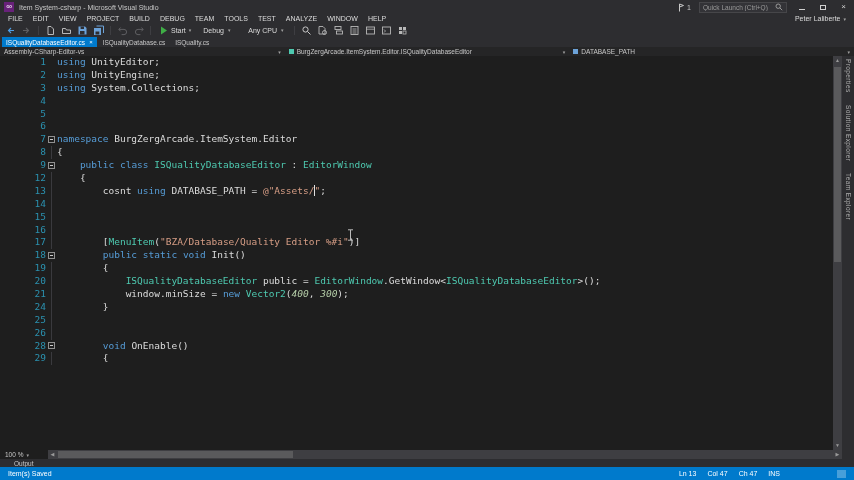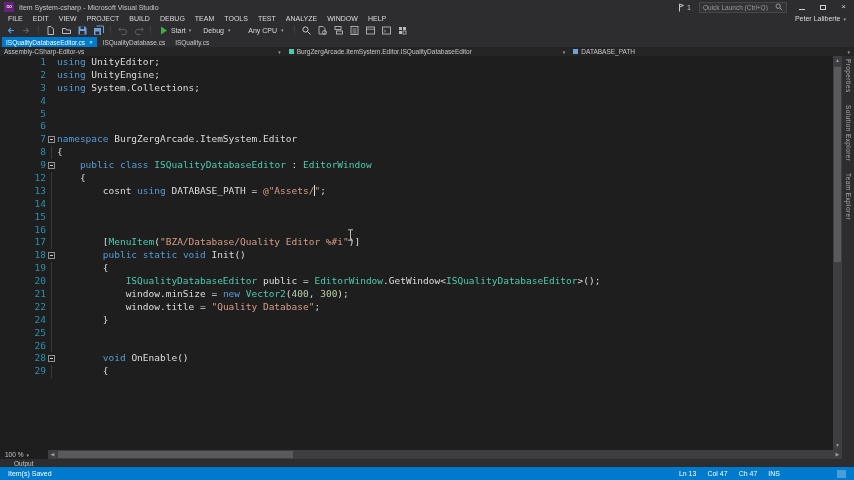--- a/index.html
+++ b/index.html
@@ -49,21 +49,21 @@
 
   
   .editor{position:absolute;top:56px;left:0;width:842px;height:394px;background:#1e1e1e;overflow:hidden;}
   .code-row{display:flex;height:12.9px;line-height:12.9px;font-family:"DejaVu Sans Mono",monospace;font-size:9.5px;}
   .ln{flex:0 0 46px;width:46px;text-align:right;color:#2b91af;}
   .fold-cell{flex:0 0 11px;position:relative;}
   .fold-cell.guide::after{content:'';position:absolute;left:5px;top:0;bottom:0;width:1px;background:#3a3a3e;}
   .fold-box{position:absolute;left:2px;top:2.5px;width:7px;height:7px;border:1px solid #909090;background:#1e1e1e;}
   .fold-box::after{content:'';position:absolute;left:1px;top:2px;width:3px;height:1px;background:#cccccc;}
   .code-text{white-space:pre;color:#dcdcdc;}
-  .td{color:#dcdcdc;}.tk{color:#569cd6;text-align:center;}.tt{color:#4ec9b0;}.ts{color:#d69d85;}.tnum{color:#b5cea8;}
+  .td{color:#dcdcdc;}.tk{color:#569cd6;text-align:center;}.tt{color:#4ec9b0;}.ts{color:#d69d85;}.tnum{color:#b5cea8;font-style:italic;}
   .caret{display:inline-block;width:0;height:0;position:relative;}
   .caret::after{content:'';position:absolute;left:0;top:-9px;width:1px;height:11px;background:#e0e0e0;}
 
   
   .vscroll{position:absolute;right:0;top:0;width:9px;height:394px;background:#3e3e42;}
   .varrow{position:absolute;left:0;width:9px;height:9px;font-size:5px;line-height:9px;text-align:center;color:#999;}
   .varrow.up{top:0;}.varrow.down{bottom:0;}
   .vthumb{position:absolute;left:1px;right:1px;top:11px;height:195px;background:#5a5a5c;}
 
   
@@ -379,25 +379,20 @@
         <span class="ln">20</span>
         <span class="fold-cell guide"></span>
         <span class="code-text"><span class="td">            </span><span class="tt">ISQualityDatabaseEditor</span><span class="td"> public = </span><span class="tt">EditorWindow</span><span class="td">.GetWindow&lt;</span><span class="tt">ISQualityDatabaseEditor</span><span class="td">&gt;();</span></span>
       </div>
       <div class="code-row">
         <span class="ln">21</span>
         <span class="fold-cell guide"></span>
         <span class="code-text"><span class="td">            window.minSize = </span><span class="tk">new</span><span class="td"> </span><span class="tt">Vector2</span><span class="td">(</span><span class="tnum">400</span><span class="td">, </span><span class="tnum">300</span><span class="td">);</span></span>
       </div>
       <div class="code-row">
-        <span class="ln">22</span>
-        <span class="fold-cell guide"></span>
-        <span class="code-text"><span class="td">            window.title = </span><span class="ts">"Quality Database"</span><span class="td">;</span></span>
-      </div>
-      <div class="code-row">
         <span class="ln">24</span>
         <span class="fold-cell guide"></span>
         <span class="code-text"><span class="td">        }</span></span>
       </div>
       <div class="code-row">
         <span class="ln">25</span>
         <span class="fold-cell guide"></span>
         <span class="code-text"></span>
       </div>
       <div class="code-row">

